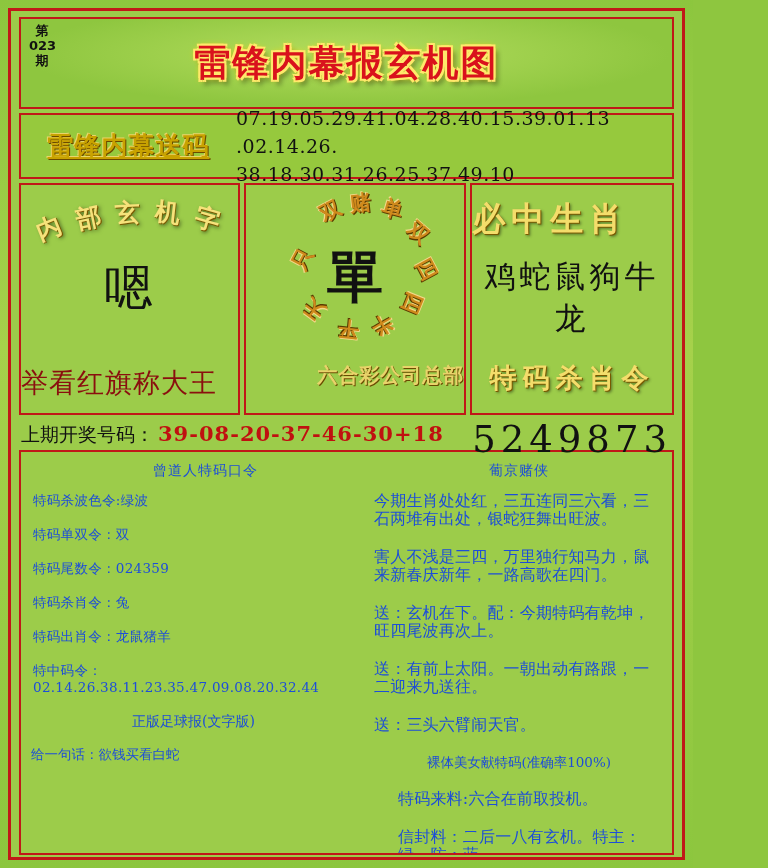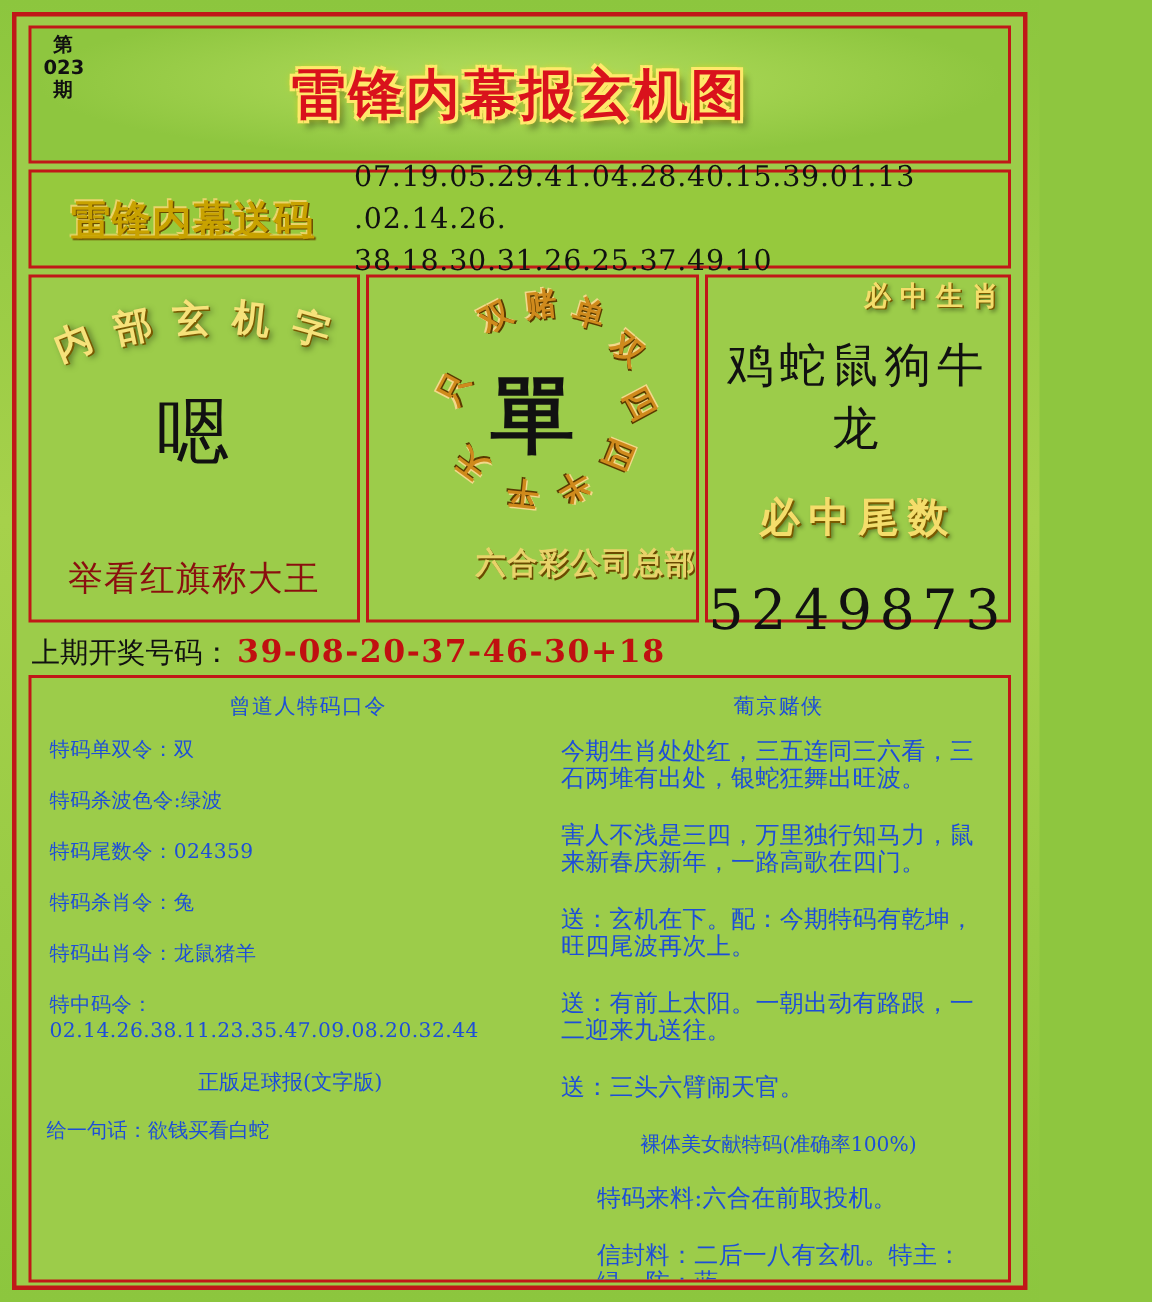--- a/index.html
+++ b/index.html
@@ -138,23 +138,22 @@
     font-family: "DejaVu Serif", serif;
     font-size: 48px;
     color: #111;
     margin-top: 22px;
     letter-spacing: 2px;
   }
   .panel-left-footer {
     position: absolute;
     bottom: 12px;
     width: 100%;
-    text-align: center;
-    font-family: "DejaVu Serif", serif;
-    font-size: 23px;
+    font-family: "DejaVu Serif", serif;
+    font-size: 27px;
     color: #8a0f0f;
     letter-spacing: 1px;
   }
 
   
   .wheel {
     position: relative;
     width: 100%;
     height: 186px;
   }
@@ -184,23 +183,24 @@
     font-family: "DejaVu Serif", serif;
     font-size: 20px;
     font-weight: bold;
     color: #e8d36a;
     text-shadow: 1px 1px 0 #6a4a00;
     letter-spacing: 1px;
   }
 
   
   .r-head {
-    text-align: right;
-    font-family: "DejaVu Serif", serif;
-    font-size: 18px;
+    text-align: left;
+    margin-top: 12px;
+    font-family: "DejaVu Serif", serif;
+    font-size: 33px;
     font-weight: bold;
     color: #f4dd6b;
     text-shadow: 1px 1px 0 #7a5a00, 2px 2px 3px rgba(0,0,0,.45);
     letter-spacing: 6px;
   }
   .r-zodiac {
     text-align: center;
     margin-top: 14px;
     font-family: "DejaVu Serif", serif;
     font-size: 31px;
@@ -341,37 +341,37 @@
           <span class="wheel-char" style="left:58px;  top:110px; transform:rotate(216deg);">天</span>
           <span class="wheel-char" style="left:46px;  top:60px;  transform:rotate(-62deg);">只</span>
           <span class="wheel-center">單</span>
         </div>
         <div class="panel-mid-footer">六合彩公司总部</div>
       </div>
 
       <div class="panel panel-right">
         <div class="r-head">必中生肖</div>
         <div class="r-zodiac">鸡蛇鼠狗牛龙</div>
-        <div class="r-head2">必中尾数</div>
+        <div class="r-head2">特码杀肖令</div>
         <div class="r-tail">5249873</div>
       </div>
 
     </div>
 
     <div class="lastdraw">
       <span>上期开奖号码：</span>
       <span class="nums">39-08-20-37-46-30+18</span>
     </div>
 
     <div class="bottom-box">
 
       <div class="col col-left">
         <div class="col-title indent">曾道人特码口令</div>
+        <div class="kv">特码杀波色令:绿波</div>
         <div class="kv">特码单双令：双</div>
-        <div class="kv">特码杀波色令:绿波</div>
         <div class="kv">特码尾数令：024359</div>
         <div class="kv">特码杀肖令：兔</div>
         <div class="kv">特码出肖令：龙鼠猪羊</div>
         <div class="kv">特中码令：02.14.26.38.11.23.35.47.09.08.20.32.44</div>
         <div class="sub-title">正版足球报(文字版)</div>
         <div class="para">给一句话：欲钱买看白蛇</div>
       </div>
 
       <div class="col col-right">
         <div class="col-title">葡京赌侠</div>

